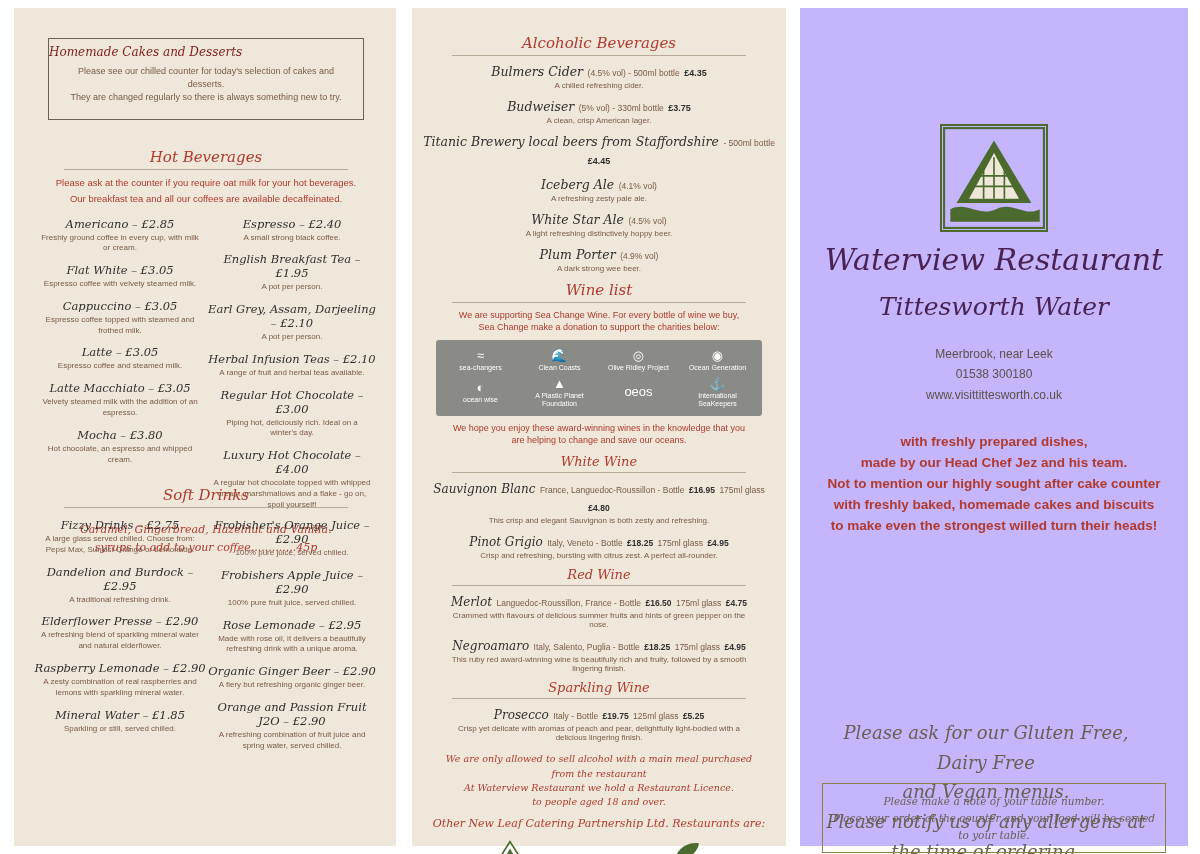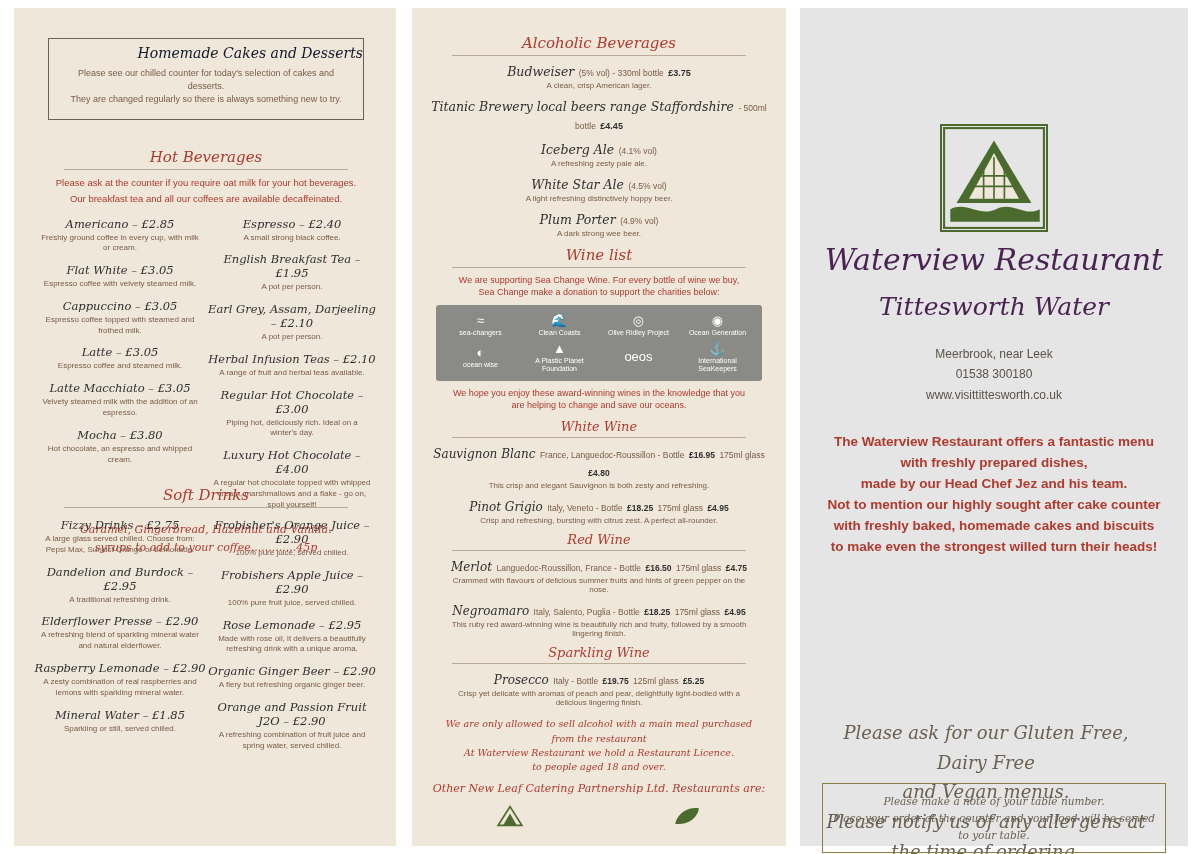--- a/index.html
+++ b/index.html
@@ -7,36 +7,36 @@
     width:1200px;height:854px;
     background:#ffffff;
     font-family:"Liberation Sans", sans-serif;
     overflow:hidden;
   }
   .page{position:relative;width:1200px;height:854px;background:#ffffff;}
 
   .panel{position:absolute;top:8px;height:838px;background:#efe7da;}
   .panel-left{left:14px;width:382px;}
   .panel-mid{left:412px;width:374px;}
-  .panel-right{left:800px;width:388px;background:#e5e5e5;}
+  .panel-right{left:800px;width:388px;background:#c4b5fd;}
 
   .sec-title{
     font-family:"DejaVu Serif", serif;font-style:italic;
     color:#b03a2e;font-size:15px;text-align:center;margin:0 0 2px 0;
   }
   .rule{height:1px;background:#b8ab97;margin:3px 30px 6px 30px;}
 
   
   .cakes-box{
     position:absolute;left:34px;top:30px;width:314px;height:80px;
     border:1px solid #6b6256;
   }
   .cakes-title{
-    font-family:"DejaVu Serif", serif;font-style:italic;color:#0f172a;
-    font-size:14px;text-align:right;margin-top:6px;
+    font-family:"DejaVu Serif", serif;font-style:italic;color:#7f1d1d;
+    font-size:12px;text-align:left;margin-top:6px;
   }
   .cakes-text{
     color:#7a5a46;font-size:9px;text-align:center;line-height:1.45;margin-top:6px;
     padding:0 14px;
   }
 
   .hot-wrap{position:absolute;left:20px;top:140px;width:344px;}
   .hot-note{font-size:9.5px;color:#b03a2e;text-align:center;line-height:1.5;margin-top:2px;}
   .cols{display:flex;margin-top:10px;}
   .col{width:50%;}
@@ -233,28 +233,34 @@
     </div>
   </div>
 
   <div class="panel panel-mid">
     <div class="mid-inner">
 
       <div class="sec-title">Alcoholic Beverages</div>
       <div class="rule"></div>
 
       <div class="bev-item">
+        <span class="bev-name">Bulmers Cider</span>
+        <span class="bev-meta">(4.5% vol) - 500ml bottle</span>
+        <span class="bev-price">£4.35</span>
+        <div class="bev-desc">A chilled refreshing cider.</div>
+      </div>
+      <div class="bev-item">
         <span class="bev-name">Budweiser</span>
         <span class="bev-meta">(5% vol) - 330ml bottle</span>
         <span class="bev-price">£3.75</span>
         <div class="bev-desc">A clean, crisp American lager.</div>
       </div>
 
       <div class="bev-item">
-        <span class="bev-name">Titanic Brewery local beers range Staffordshire</span>
+        <span class="bev-name">Titanic Brewery local beers from Staffordshire</span>
         <span class="bev-meta">- 500ml bottle</span>
         <span class="bev-price">£4.45</span>
       </div>
       <div class="bev-item">
         <span class="bev-name">Iceberg Ale</span>
         <span class="bev-meta">(4.1% vol)</span>
         <div class="bev-desc">A refreshing zesty pale ale.</div>
       </div>
       <div class="bev-item">
         <span class="bev-name">White Star Ale</span>
@@ -387,21 +393,20 @@
     <div class="r-title">Waterview Restaurant</div>
     <div class="r-title2">Tittesworth Water</div>
 
     <div class="r-addr">
       <div>Meerbrook, near Leek</div>
       <div>01538 300180</div>
       <div>www.visittittesworth.co.uk</div>
     </div>
 
     <div class="r-blurb">
-      <div>The Waterview Restaurant offers a fantastic menu</div>
       <div>with freshly prepared dishes,</div>
       <div>made by our Head Chef Jez and his team.</div>
       <div>Not to mention our highly sought after cake counter</div>
       <div>with freshly baked, homemade cakes and biscuits</div>
       <div>to make even the strongest willed turn their heads!</div>
     </div>
 
     <div class="r-notes">
       <div>Please ask for our Gluten Free, Dairy Free</div>
       <div>and Vegan menus.</div>

